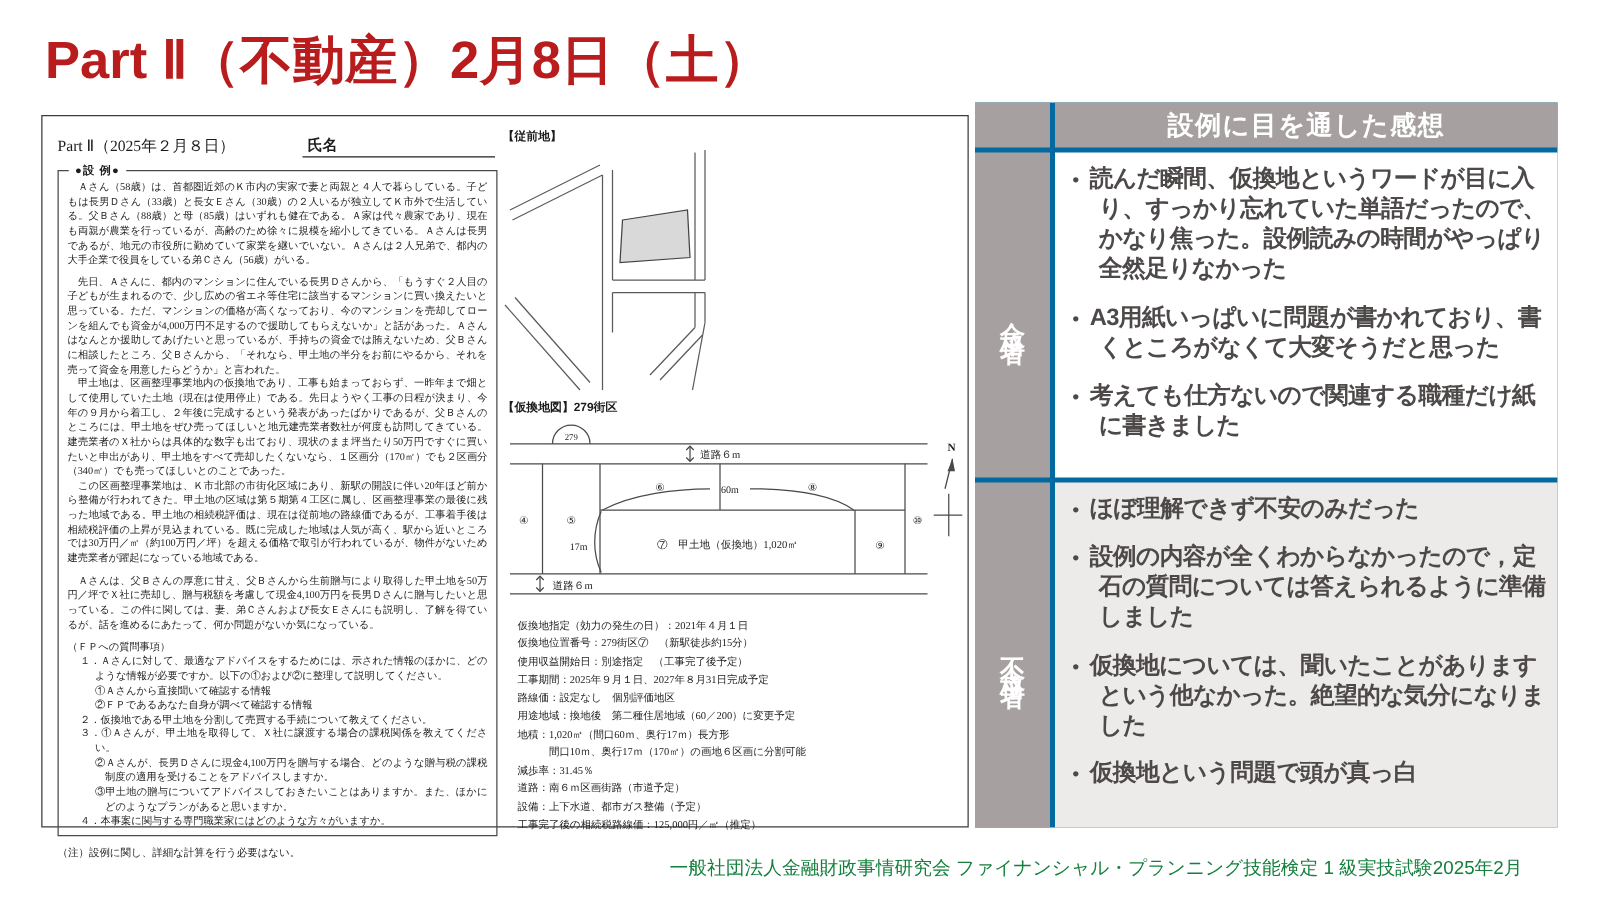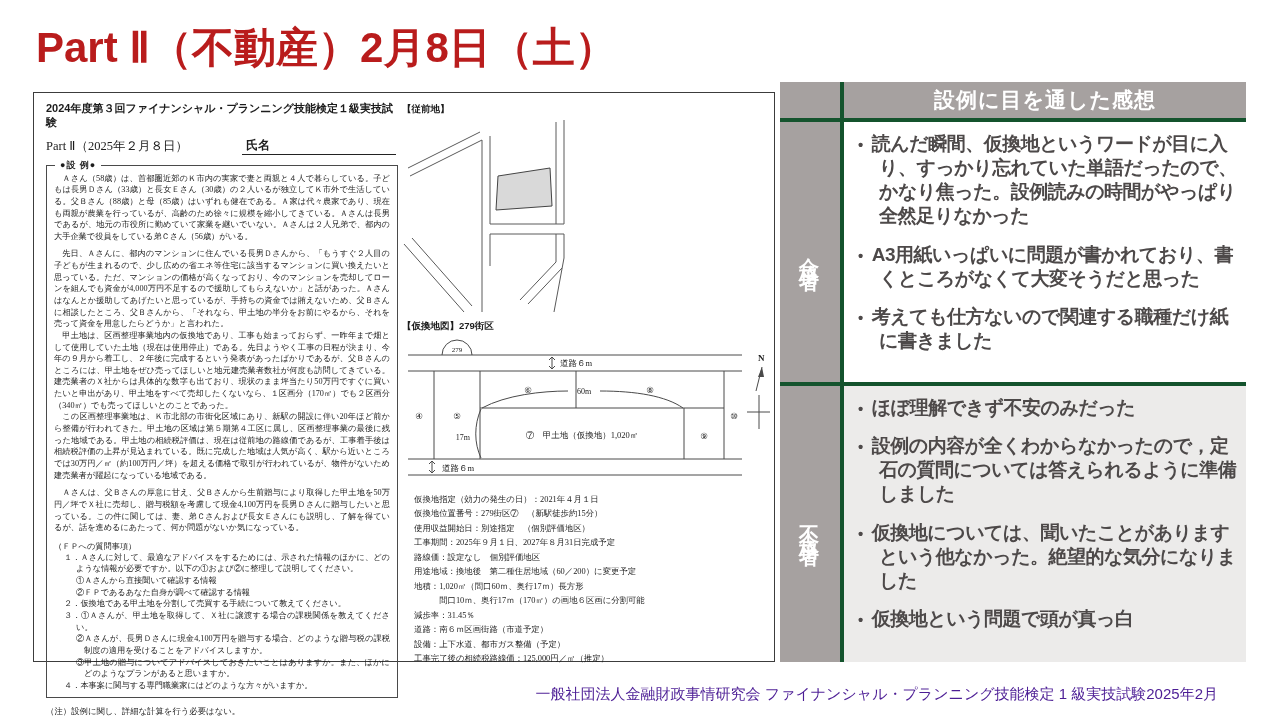--- a/index.html
+++ b/index.html
@@ -40,21 +40,21 @@
   .before-row{display:flex;}
   .before-details{margin-left:6px;margin-top:24px;width:188px;font-size:8.4px;line-height:1.8;}
   .detail-line{white-space:nowrap;}
   .replot-label{margin-top:4px;}
   .replot-details{margin-top:4px;font-size:8.4px;line-height:1.72;padding-left:12px;}
   svg text{font-family:"Liberation Serif",serif;fill:#1c1c1c;}
   
   .panel{
     position:absolute;left:780px;top:82px;width:466px;height:580px;
     display:grid;grid-template-columns:60px 1fr;grid-template-rows:36px 260px 276px;
-    gap:4px;background:#14532d;
+    gap:4px;background:#0369a1;
   }
   .cell{overflow:hidden;}
   .cell-corner{background:#a6a1a0;}
   .cell-header{
     background:#a6a1a0;color:#ffffff;font-weight:bold;font-size:21px;
     display:flex;align-items:center;justify-content:center;letter-spacing:1px;
   }
   .cell-label{background:#a6a1a0;display:flex;align-items:center;justify-content:center;}
   .vlabel{
     writing-mode:vertical-rl;text-orientation:upright;color:#ffffff;
@@ -63,32 +63,31 @@
   .cell-pass{background:#ffffff;}
   .cell-fail{background:#ecebea;}
   .bullets{list-style:none;margin:0;padding:10px 8px 6px 14px;}
   .bullets li{
     font-size:19px;font-weight:bold;color:#4d4949;line-height:1.27;
     margin-bottom:14px;padding-left:21px;text-indent:-21px;letter-spacing:-0.5px;
   }
   .bullets li::before{content:"\2022";font-size:15px;padding-right:9px;}
   
   .footer{
-    position:absolute;right:62px;bottom:16px;font-size:15px;color:#4c1d95;
+    position:absolute;right:62px;bottom:16px;font-size:15px;color:#15803d;
   }
 </style>
 </head>
 <body>
 
 <div class="slide-title">Part Ⅱ（不動産）2月8日（土）</div>
 
 <div class="doc">
 
   <div class="doc-left">
-    <div class="doc-header">2024年度第３回ファイナンシャル・プランニング技能検定１級実技試験</div>
     <div class="doc-subrow">
       <span class="doc-subtitle">Part Ⅱ（2025年２月８日）</span>
       <span class="doc-name">氏名</span>
     </div>
     <div class="case-box">
       <span class="case-legend">●設 例●</span>
       <div class="para">　Ａさん（58歳）は、首都圏近郊のＫ市内の実家で妻と両親と４人で暮らしている。子どもは長男Ｄさん（33歳）と長女Ｅさん（30歳）の２人いるが独立してＫ市外で生活している。父Ｂさん（88歳）と母（85歳）はいずれも健在である。Ａ家は代々農家であり、現在も両親が農業を行っているが、高齢のため徐々に規模を縮小してきている。Ａさんは長男であるが、地元の市役所に勤めていて家業を継いでいない。Ａさんは２人兄弟で、都内の大手企業で役員をしている弟Ｃさん（56歳）がいる。</div>
       <div class="para gap">　先日、Ａさんに、都内のマンションに住んでいる長男Ｄさんから、「もうすぐ２人目の子どもが生まれるので、少し広めの省エネ等住宅に該当するマンションに買い換えたいと思っている。ただ、マンションの価格が高くなっており、今のマンションを売却してローンを組んでも資金が4,000万円不足するので援助してもらえないか」と話があった。Ａさんはなんとか援助してあげたいと思っているが、手持ちの資金では賄えないため、父Ｂさんに相談したところ、父Ｂさんから、「それなら、甲土地の半分をお前にやるから、それを売って資金を用意したらどうか」と言われた。</div>
       <div class="para">　甲土地は、区画整理事業地内の仮換地であり、工事も始まっておらず、一昨年まで畑として使用していた土地（現在は使用停止）である。先日ようやく工事の日程が決まり、今年の９月から着工し、２年後に完成するという発表があったばかりであるが、父Ｂさんのところには、甲土地をぜひ売ってほしいと地元建売業者数社が何度も訪問してきている。建売業者のＸ社からは具体的な数字も出ており、現状のまま坪当たり50万円ですぐに買いたいと申出があり、甲土地をすべて売却したくないなら、１区画分（170㎡）でも２区画分（340㎡）でも売ってほしいとのことであった。</div>
       <div class="para">　この区画整理事業地は、Ｋ市北部の市街化区域にあり、新駅の開設に伴い20年ほど前から整備が行われてきた。甲土地の区域は第５期第４工区に属し、区画整理事業の最後に残った地域である。甲土地の相続税評価は、現在は従前地の路線価であるが、工事着手後は相続税評価の上昇が見込まれている。既に完成した地域は人気が高く、駅から近いところでは30万円／㎡（約100万円／坪）を超える価格で取引が行われているが、物件がないため建売業者が躍起になっている地域である。</div>
@@ -165,21 +164,21 @@
       <text x="180" y="105" font-size="8.5" text-anchor="middle" stroke="none">⑦　甲土地（仮換地）1,020㎡</text>
       <text x="356" y="28" font-size="9" font-weight="bold" stroke="none">N</text>
       <path d="M354 58 L360 34"></path>
         <polygon points="360,34 356,44 362,44" fill="#4a4a4a" stroke="none"></polygon>
       <path d="M357 62 L357 96"></path>
         <path d="M345 79 L368 79"></path>
     </svg>
     <div class="replot-details">
       <div class="detail-line">仮換地指定（効力の発生の日）：2021年４月１日</div>
       <div class="detail-line">仮換地位置番号：279街区⑦　（新駅徒歩約15分）</div>
-      <div class="detail-line">使用収益開始日：別途指定　（個別評価地区）</div>
+      <div class="detail-line">使用収益開始日：別途指定　（工事完了後予定）</div>
       <div class="detail-line">工事期間：2025年９月１日、2027年８月31日完成予定</div>
       <div class="detail-line">路線価：設定なし　個別評価地区</div>
       <div class="detail-line">用途地域：換地後　第二種住居地域（60／200）に変更予定</div>
       <div class="detail-line">地積：1,020㎡（間口60ｍ、奥行17ｍ）長方形</div>
       <div class="detail-line">　　　間口10ｍ、奥行17ｍ（170㎡）の画地６区画に分割可能</div>
       <div class="detail-line">減歩率：31.45％</div>
       <div class="detail-line">道路：南６ｍ区画街路（市道予定）</div>
       <div class="detail-line">設備：上下水道、都市ガス整備（予定）</div>
       <div class="detail-line">工事完了後の相続税路線価：125,000円／㎡（推定）</div>
     </div>

